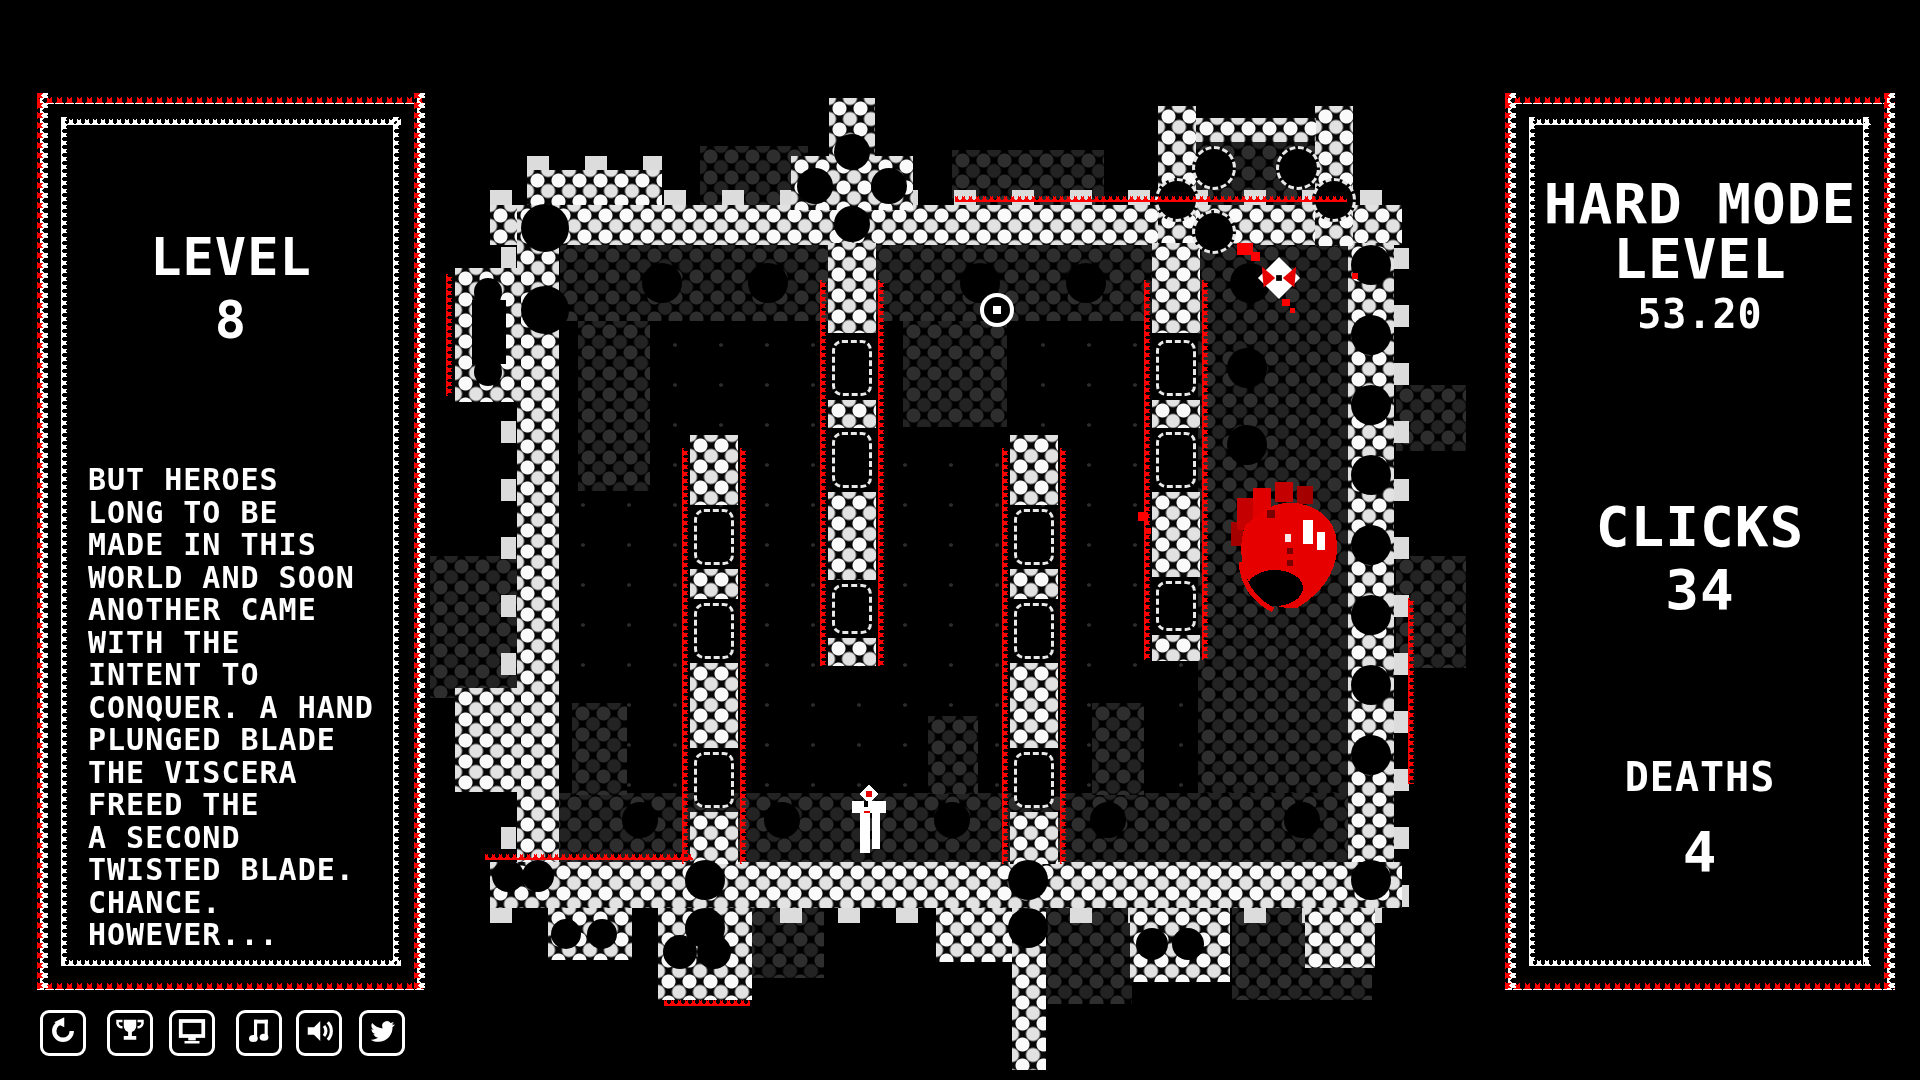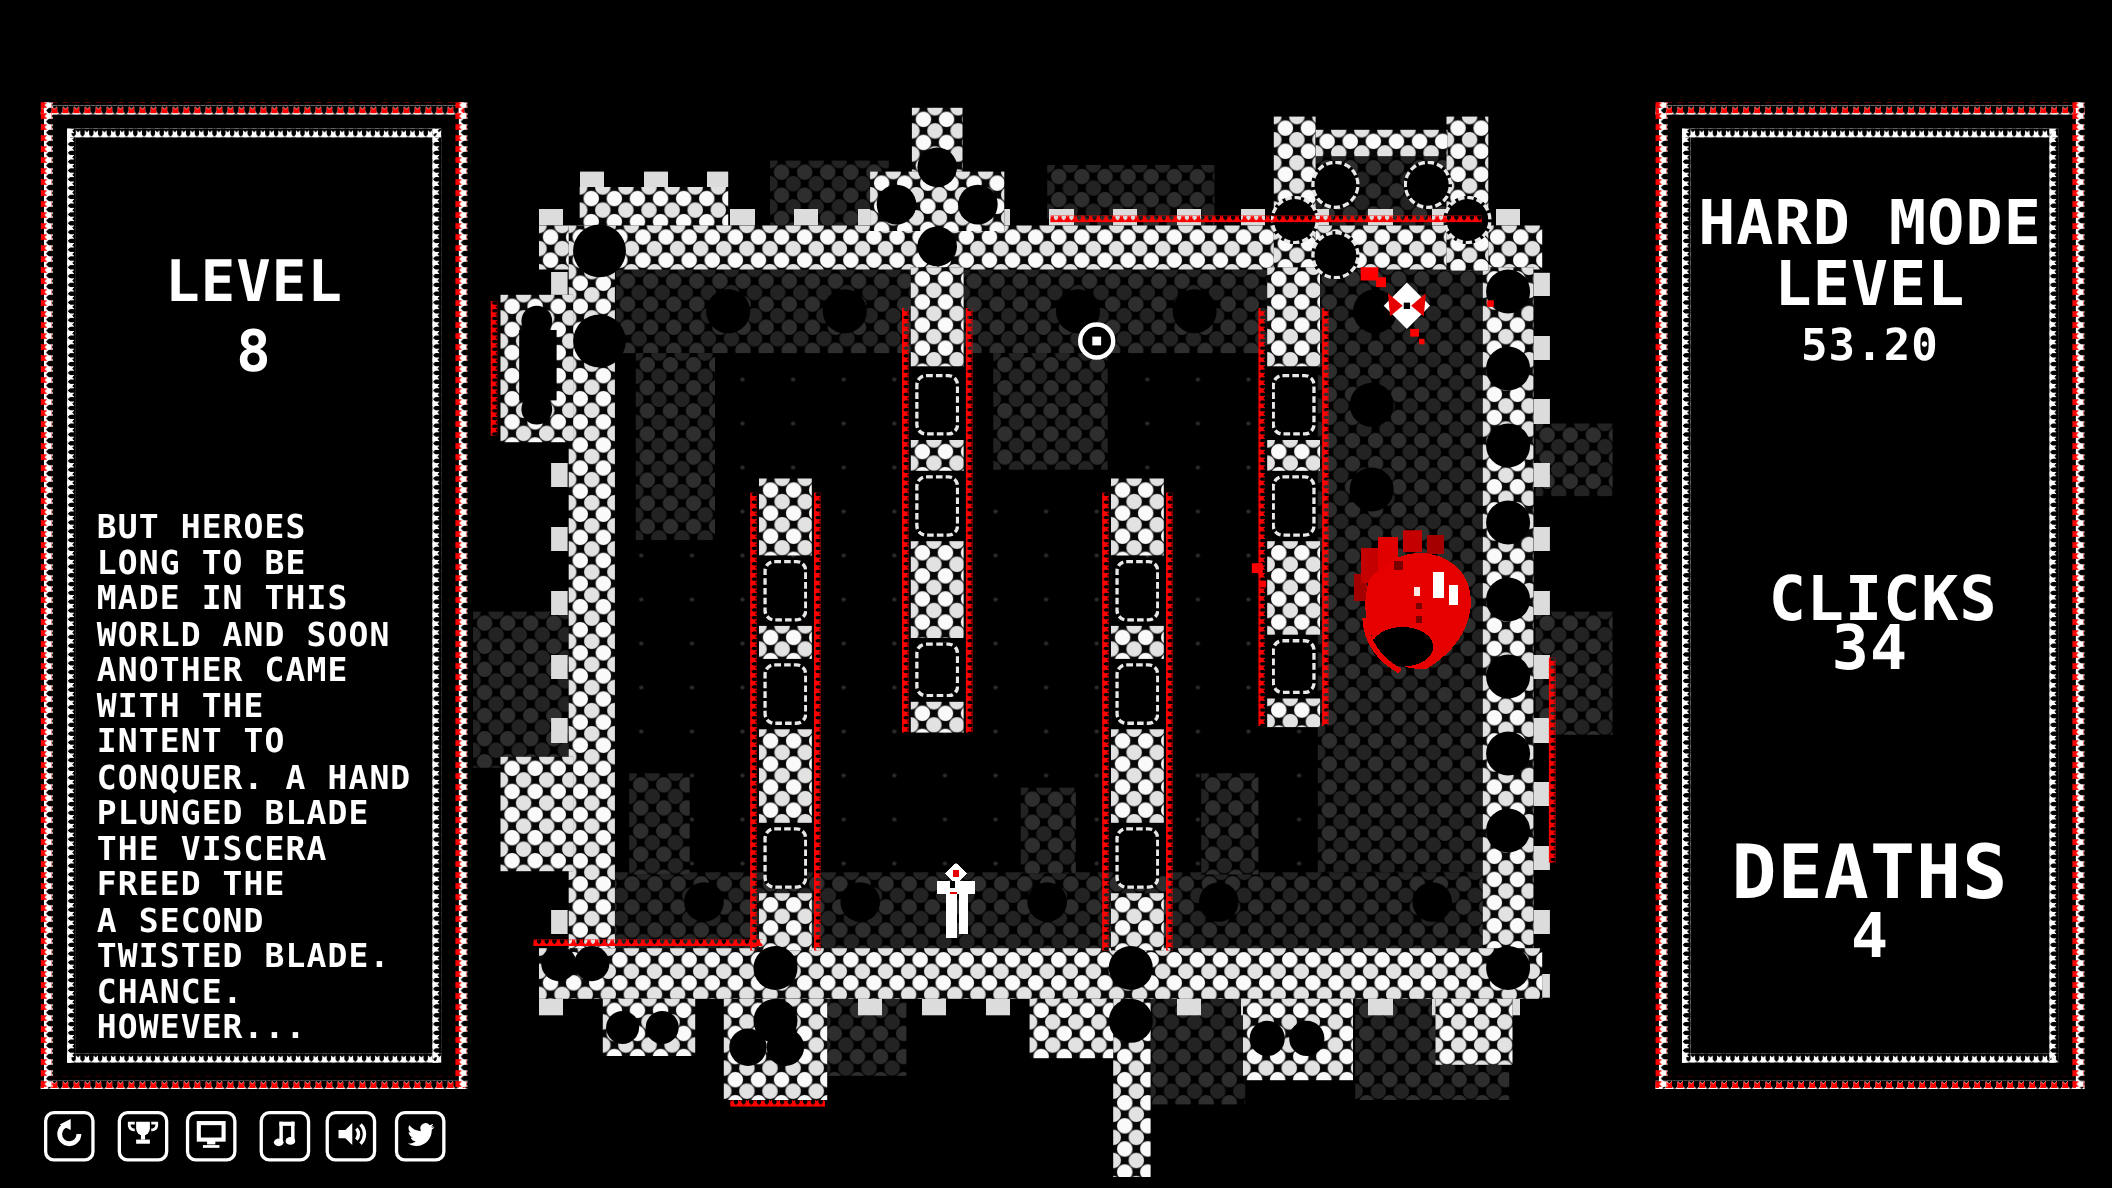--- a/index.html
+++ b/index.html
@@ -290,23 +290,23 @@
     <div class="abs zzv-rw" style="left:0;top:0;width:11px;height:897px;"></div>
     <div class="abs zzv-rw" style="left:379px;top:0;width:11px;height:897px;"></div>
     <div class="abs zz-w" style="left:24px;top:24px;width:342px;height:8px;"></div>
     <div class="abs zz-w" style="left:24px;top:865px;width:342px;height:8px;"></div>
     <div class="abs zzv-w" style="left:24px;top:24px;width:8px;height:849px;"></div>
     <div class="abs zzv-w" style="left:358px;top:24px;width:8px;height:849px;"></div>
 
     <div class="abs px center" style="left:0;top:78px;width:390px;font-size:56px;">HARD MODE</div>
     <div class="abs px center" style="left:0;top:133px;width:390px;font-size:56px;">LEVEL</div>
     <div class="abs px center" style="left:0;top:198px;width:390px;font-size:40px;">53.20</div>
-    <div class="abs px center" style="left:12px;top:401px;width:390px;font-size:56px;margin-top:19px;">CLICKS</div>
+    <div class="abs px center" style="left:0;top:401px;width:390px;font-size:56px;">CLICKS</div>
     <div class="abs px center" style="left:0;top:464px;width:390px;font-size:56px;">34</div>
-    <div class="abs px center" style="left:0;top:661px;width:390px;font-size:68px;">DEATHS</div>
+    <div class="abs px center" style="left:0;top:661px;width:390px;font-size:40px;">DEATHS</div>
     <div class="abs px center" style="left:0;top:726px;width:390px;font-size:56px;">4</div>
   </div>
 
   <div id="toolbar">
       <div class="icon-btn" style="left: 40px;">
         <span><svg width="30" height="30" viewBox="0 0 24 24">
             <path d="M19 12 A7 7 0 1 1 12 5" stroke="#fff" stroke-width="3.5" fill="none"></path>
             <polygon points="13,1 13,9 5,5" fill="#fff"></polygon>
           </svg></span>
       </div>

